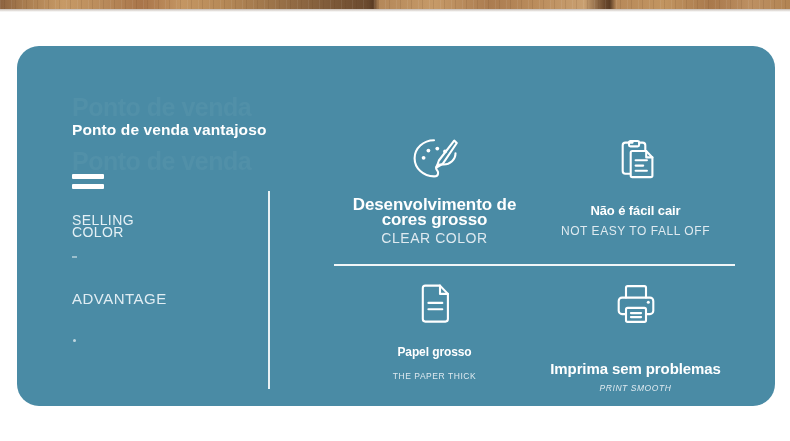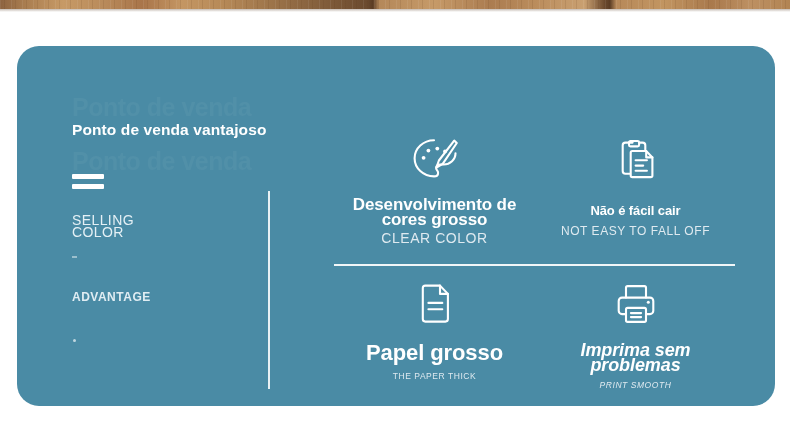--- a/index.html
+++ b/index.html
@@ -70,21 +70,21 @@
     position:absolute;left:0;top:116px;
     font-size:14px;color:#e4f0f5;line-height:12px;letter-spacing:.4px;
   }
   #selling-point span{display:block;}
   #dash-mark{
     position:absolute;left:0;top:158px;width:5px;height:2px;
     background:rgba(255,255,255,0.45);
   }
   #advantage-label{
     position:absolute;left:0;top:192px;
-    font-size:12px;color:#e0edf3;letter-spacing:.5px;font-weight:bold;
+    font-size:15px;color:#e0edf3;letter-spacing:.5px;
   }
   #dot-mark{
     position:absolute;left:1px;top:241px;width:3px;height:3px;
     background:rgba(255,255,255,0.65);border-radius:50%;
   }
   #vertical-divider{
     position:absolute;left:251px;top:145px;width:2px;height:198px;
     background:rgba(255,255,255,.88);
   }
   
@@ -101,22 +101,22 @@
   .feature-icon{
     height:50px;display:flex;align-items:center;justify-content:center;
   }
   .feature-icon svg{display:block;}
   .title-pt{
     color:#ffffff;font-weight:bold;line-height:15px;
     margin-top:10px;letter-spacing:-.1px;
   }
   .c0 .title-pt{font-size:17px;margin-top:13px;}
   .c1 .title-pt{font-size:13px;margin-top:19px;}
-  .c2 .title-pt{font-size:22px;margin-top:16px;}
-  .c3 .title-pt{font-size:18px;margin-top:14px;font-style:italic;}
+  .c2 .title-pt{font-size:12px;margin-top:16px;}
+  .c3 .title-pt{font-size:15px;margin-top:32px;}
   .title-en{
     color:#dfeaf0;letter-spacing:.55px;margin-top:4px;
   }
   .c0 .title-en{font-size:14px;margin-top:3px;}
   .c1 .title-en{font-size:12px;margin-top:6px;}
   .c2 .title-en{font-size:8.5px;margin-top:11px;}
   .c3 .title-en{font-size:8.5px;margin-top:7px;font-style:italic;}
   #horizontal-divider{
     position:absolute;left:317px;top:218px;width:401px;height:2px;
     background:rgba(255,255,255,.92);

